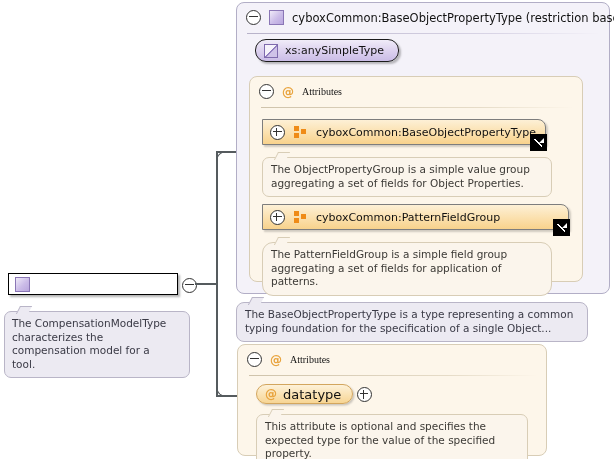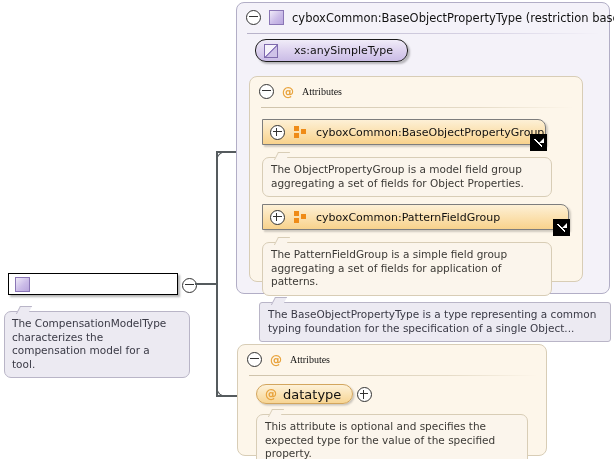--- a/index.html
+++ b/index.html
@@ -153,21 +153,21 @@
   }
 
   
   #simple-type-box {
     position: absolute;
     left: 18px; top: 36px;
     height: 23px;
     padding: 0 14px 0 8px;
     display: flex;
     align-items: center;
-    gap: 16px;
+    gap: 7px;
     background: linear-gradient(to bottom, #f0ecf8 0%, #ddd2ef 50%, #cabce6 100%);
     border: 1.6px solid #1b1b1b;
     box-shadow: 2px 2px 2px rgba(0,0,0,0.25);
     border-radius: 11px / 11px;
     box-sizing: border-box;
   }
   .simple-icon {
     width: 12px; height: 12px;
     background: linear-gradient(135deg, #f6f3fb 0%, #f6f3fb 46%, #8e79bd 47%, #8e79bd 54%, #cfc2e8 55%, #cfc2e8 100%);
     border: 1px solid #7f6aad;
@@ -293,37 +293,36 @@
     content: "";
     position: absolute;
     left: 13px; top: -6px;
     width: 11px; height: 7px;
     background: #fbf5ec;
     border-left: 1px solid #d8cdb6;
     border-top: 1px solid #d8cdb6;
     transform: skewX(-28deg);
   }
   #desc-group-1 { left: 262px; top: 157px; width: 290px; }
-  #desc-group-2 { left: 262px; top: 242px; width: 290px; }
+  #desc-group-2 { left: 262px; top: 242px; width: 290px; border-radius: 11px; }
   #desc-datatype { left: 256px; top: 414px; width: 272px; }
 
   
   #desc-base-type {
     position: absolute;
     left: 236px; top: 302px;
     width: 352px;
     box-sizing: border-box;
     background: #eceaf2;
     border: 1px solid #b9b5c7;
-    border-radius: 3px;
+    border-radius: 8px;
     padding: 5px 8px 6px 8px;
     color: #3a3a46;
     font-size: 10.5px;
     line-height: 13.5px;
-    margin-left: 23px;
   }
   #desc-base-type::before {
     content: "";
     position: absolute;
     left: 13px; top: -6px;
     width: 11px; height: 7px;
     background: #eceaf2;
     border-left: 1px solid #b9b5c7;
     border-top: 1px solid #b9b5c7;
     transform: skewX(-28deg);
@@ -378,24 +377,24 @@
 </div>
 
 <div class="group-box" id="group-box-1">
   <span class="toggle plus"></span>
   <span class="group-icon">
       <i></i>
       <i></i>
       <i></i>
       <i></i>
     </span>
-  <span class="group-label">cyboxCommon:BaseObjectPropertyGroup</span>
+  <span class="group-label">cyboxCommon:BaseObjectPropertyType</span>
   <span class="ext-badge"></span>
 </div>
-<div class="desc-bubble" id="desc-group-1">The ObjectPropertyGroup is a model field group aggregating a set of fields for Object Properties.</div>
+<div class="desc-bubble" id="desc-group-1">The ObjectPropertyGroup is a simple value group aggregating a set of fields for Object Properties.</div>
 
 <div class="group-box" id="group-box-2">
   <span class="toggle plus"></span>
   <span class="group-icon">
       <i></i>
       <i></i>
       <i></i>
       <i></i>
     </span>
   <span class="group-label">cyboxCommon:PatternFieldGroup</span>

